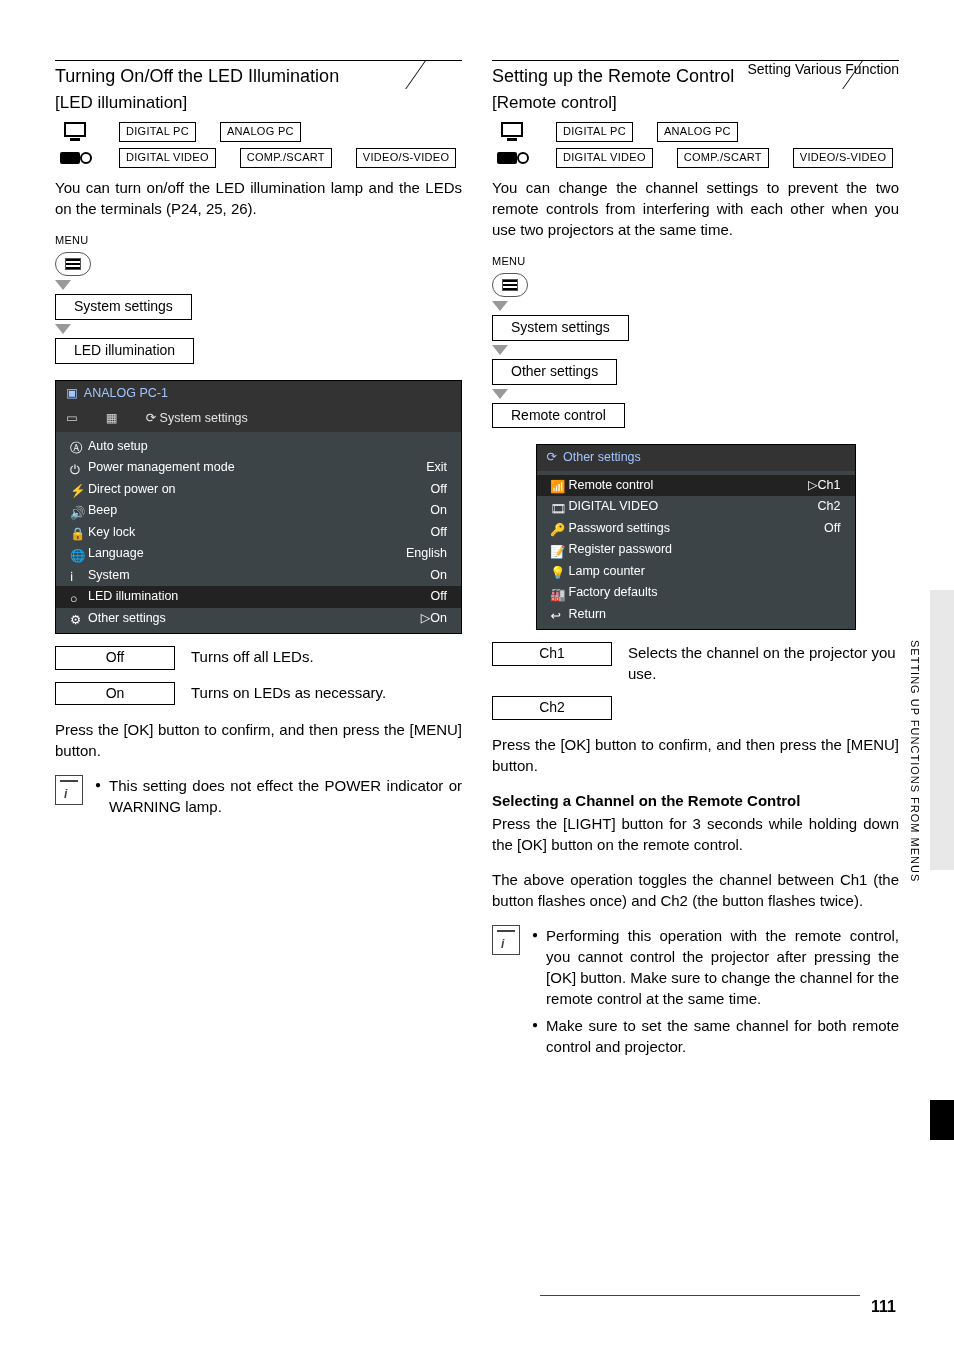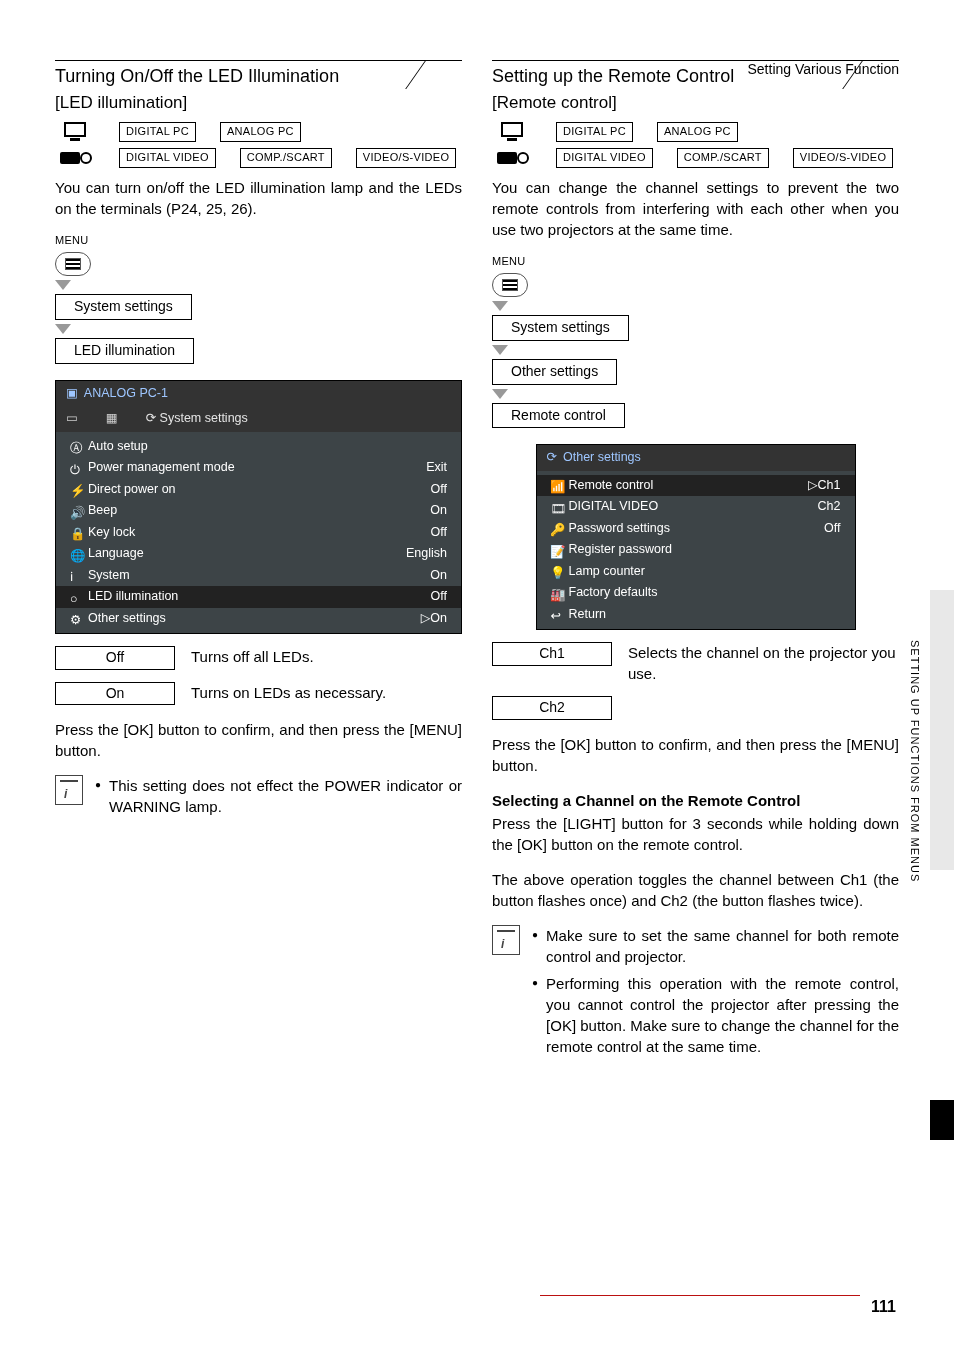--- a/index.html
+++ b/index.html
@@ -383,25 +383,25 @@
 
     <div class="sub-sel">Selecting a Channel on the Remote Control</div>
     <div class="after-text" style="margin-top:2px;">Press the [LIGHT] button for 3 seconds while holding down the [OK] button on the remote control.</div>
     <div class="after-text">The above operation toggles the channel between Ch1 (the button flashes once) and Ch2 (the button flashes twice).</div>
 
     <div class="note-row">
       <div class="note-icon"></div>
       <div class="note-body">
           <ul id="right-notes">
             <li>
+              <span>Performing this operation with the remote control, you cannot control the projector after pressing the [OK] button. Make sure to change the channel for the remote control at the same time.</span>
+            </li>
+            <li>
               <span>Make sure to set the same channel for both remote control and projector.</span>
             </li>
-            <li>
-              <span>Performing this operation with the remote control, you cannot control the projector after pressing the [OK] button. Make sure to change the channel for the remote control at the same time.</span>
-            </li>
           </ul>
         </div>
     </div>
   </div>
 </div>
 
 <div class="pagenum-line"></div>
 <div class="pagenum">111</div>
 
 </body></html>

